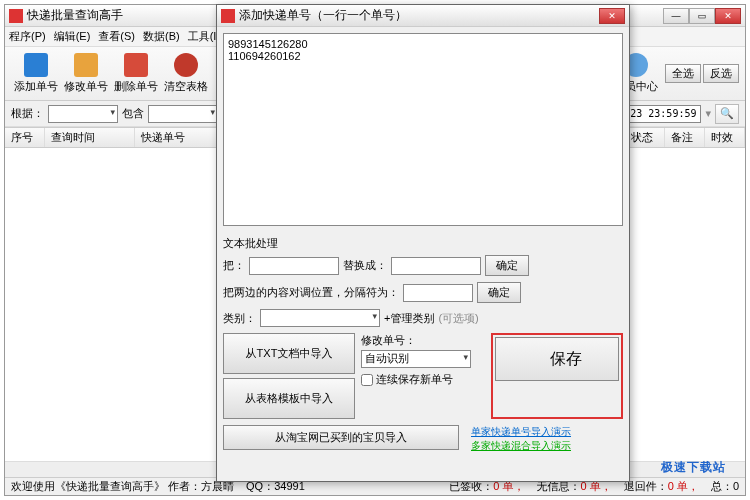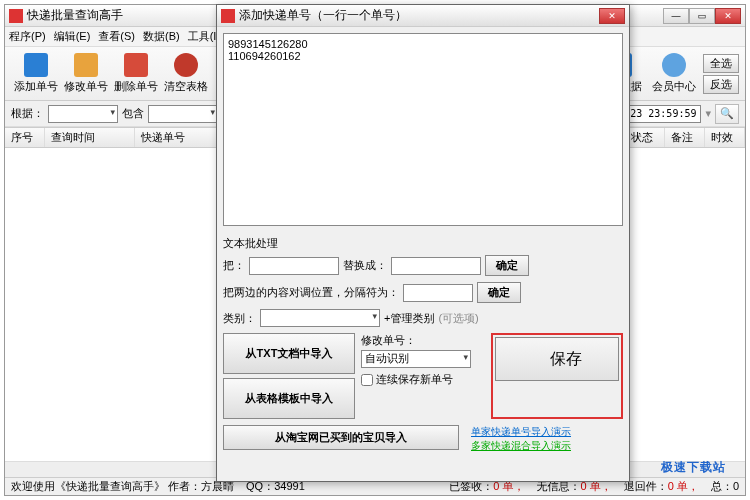--- a/index.html
+++ b/index.html
@@ -14,21 +14,21 @@
 .winbtn.close { background: linear-gradient(#e77,#c33); color: #fff; border-color: #a33; }
 
 .menubar { height: 20px; background: #f4f4f4; border-bottom: 1px solid #ddd; display: flex; align-items: center; padding: 0 4px; gap: 8px; }
 .menubar span { cursor: pointer; }
 
 .toolbar { height: 54px; background: linear-gradient(#fafafa,#eee); border-bottom: 1px solid #ccc; display: flex; align-items: center; padding: 0 6px; }
 .tool-btn { display: flex; flex-direction: column; align-items: center; width: 50px; cursor: pointer; }
 .tool-btn .ico { width: 24px; height: 24px; border-radius: 3px; margin-bottom: 2px; }
 .tool-btn .lbl { font-size: 11px; }
 .toolbar-right { margin-left: auto; display: flex; align-items: center; gap: 4px; }
-.toolbar-right .stack { display: flex; flex-direction: column; gap: 2px; }
+.toolbar-right .stack { display: flex; gap: 2px; }
 .sb { border: 1px solid #999; background: linear-gradient(#fff,#ddd); padding: 1px 6px; cursor: pointer; }
 
 .filterbar { height: 26px; background: #f0f0f0; border-bottom: 1px solid #ddd; display: flex; align-items: center; padding: 0 6px; gap: 4px; }
 .combo { border: 1px solid #888; background: #fff; height: 18px; padding: 0 14px 0 3px; position: relative; }
 .combo::after { content: "▾"; position: absolute; right: 2px; top: 1px; font-size: 9px; color: #444; }
 .dateinput { border: 1px solid #888; background: #fff; height: 18px; padding: 0 4px; display: flex; align-items: center; font-family: monospace; font-size: 10px; }
 .ico-btn { width: 24px; height: 20px; border: 1px solid #bbb; background: linear-gradient(#fff,#e8e8e8); display: flex; align-items: center; justify-content: center; cursor: pointer; }
 
 .grid { position: absolute; left: 0; right: 0; top: 122px; bottom: 18px; background: #fff; border-top: 1px solid #ccc; }
 .grid-header { height: 20px; background: linear-gradient(#fafafa,#e8e8e8); border-bottom: 1px solid #ccc; display: flex; }
@@ -44,21 +44,21 @@
 
 
 .dialog { position: absolute; left: 216px; top: 4px; width: 414px; height: 478px; border: 1px solid #666; background: #f0f0f0; box-shadow: 2px 2px 8px rgba(0,0,0,.3); }
 .dialog .titlebar { background: linear-gradient(#fff,#e0e0e0); }
 .dlg-body { position: absolute; top: 22px; left: 0; right: 0; bottom: 0; padding: 6px; }
 .textarea { width: 100%; height: 193px; border: 1px solid #888; background: #fff; padding: 4px; font-size: 11px; white-space: pre; resize: none; font-family: inherit; }
 .batch { margin-top: 8px; }
 .batch .label { margin-bottom: 4px; font-size: 11px; }
 .row { display: flex; align-items: center; gap: 4px; margin-bottom: 6px; }
 .tin { border: 1px solid #888; background: #fff; height: 18px; padding: 0 3px; }
-.btn { border: 1px solid #888; background: linear-gradient(#fafafa,#ddd); padding: 2px 10px; cursor: pointer; font-weight: bold; }
+.btn { border: 1px solid #888; background: linear-gradient(#fafafa,#ddd); padding: 2px 10px; cursor: pointer; }
 .imp-row { display: flex; gap: 6px; }
 .imp-left { display: flex; flex-direction: column; gap: 4px; }
 .imp-left .btn { width: 132px; text-align: center; padding: 12px 0; }
 .imp-mid { flex: 1; }
 .save-btn { width: 124px; height: 44px; border: 1px solid #888; background: linear-gradient(#f6f6f6,#e2e2e2); font-size: 16px; display: flex; align-items: center; justify-content: center; cursor: pointer; padding-left: 18px; }
 .save-wrap { border: 2px solid #d33; padding: 2px; }
 .link { color: #06c; text-decoration: underline; cursor: pointer; font-size: 10px; }
 .link.green { color: #0a0; }
 .cb { display: flex; align-items: center; gap: 3px; margin-top: 4px; font-size: 11px; }
 input[type=checkbox]{ width:12px; height:12px; }

